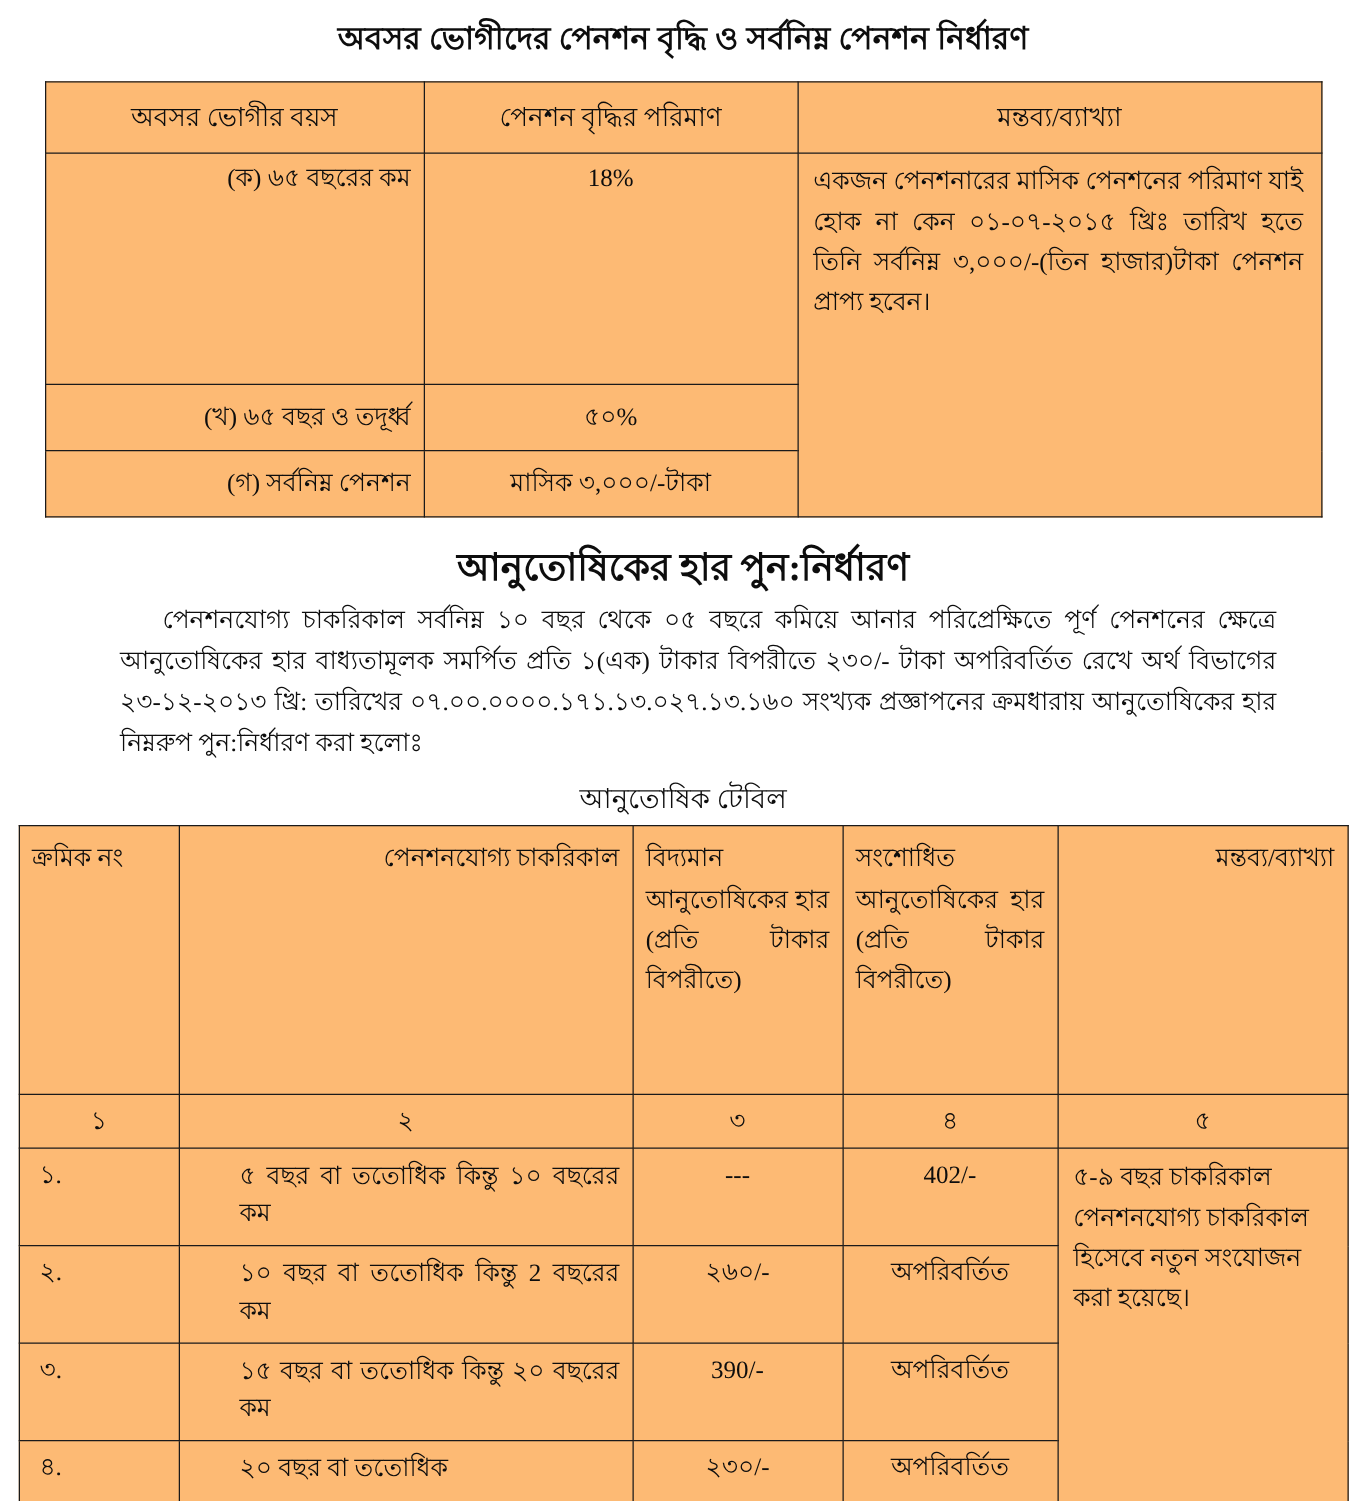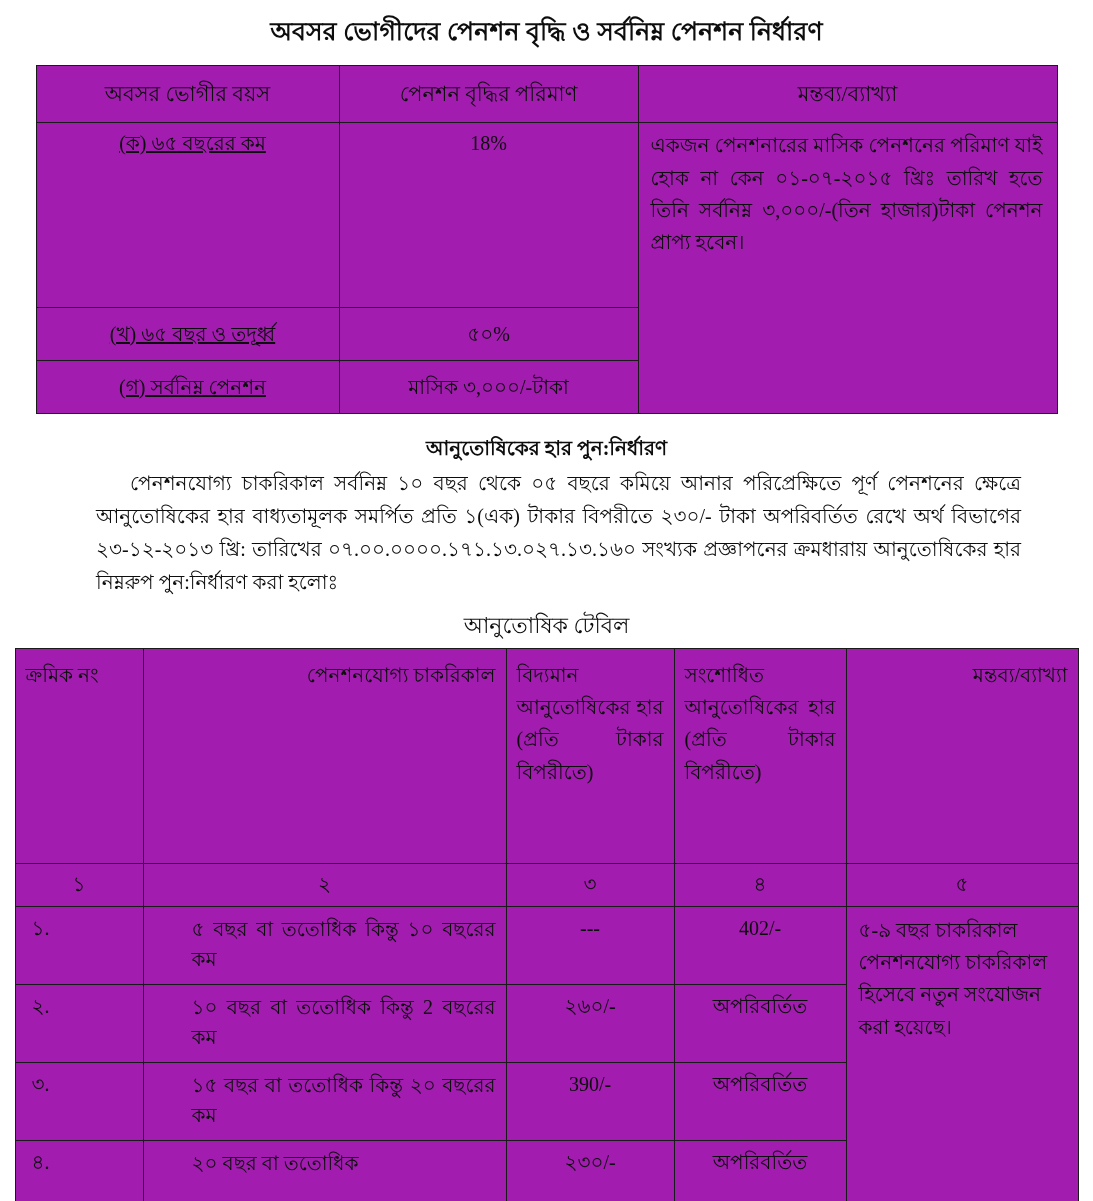--- a/index.html
+++ b/index.html
@@ -37,21 +37,21 @@
   .doc-subtitle {
     text-align: center;
     font-size: 21px;
     font-weight: normal;
     margin: 12px 0 0 0;
     padding: 0 30px;
     line-height: 1.3;
   }
   .section-heading {
     text-align: center;
-    font-size: 20px;
+    font-size: 30px;
     font-weight: bold;
     margin: 22px 0 6px 0;
     line-height: 1.25;
   }
   .table-heading {
     text-align: center;
     font-size: 22px;
     font-weight: normal;
     margin: 14px 0 8px 0;
     line-height: 1.2;
@@ -65,21 +65,21 @@
     text-justify: inter-word;
     padding: 0 72px 0 96px;
     margin: 0;
     text-indent: 34px;
   }
 
   
   table {
     border-collapse: collapse;
     table-layout: fixed;
-    background: #a21caf;
+    background: #fdba74;
   }
   table td, table th {
     border: 1.5px solid #1a1a1a;
     vertical-align: top;
     font-weight: normal;
     font-size: 20px;
     line-height: 1.45;
     padding: 6px 10px;
   }
 
@@ -93,21 +93,21 @@
     font-size: 21px;
     height: 40px;
     vertical-align: middle;
     padding-top: 8px;
     padding-bottom: 8px;
   }
   .t1-c1 { width: 303px; }
   .t1-c2 { width: 299px; }
   .t1-c3 { width: 419px; }
   .cell-center { text-align: center; }
-  .cell-left   { text-align: center; text-decoration: underline; }
+  .cell-left   { text-align: right; }
   .cell-justify {
     text-align: justify;
     text-justify: inter-word;
     line-height: 1.62;
     padding: 6px 14px 8px 12px;
   }
   .row-tall td { height: 172px; }
   .row-short td { height: 40px; vertical-align: middle; }
   .pad-left { padding-left: 20px; }
   .v-mid { vertical-align: middle; }

